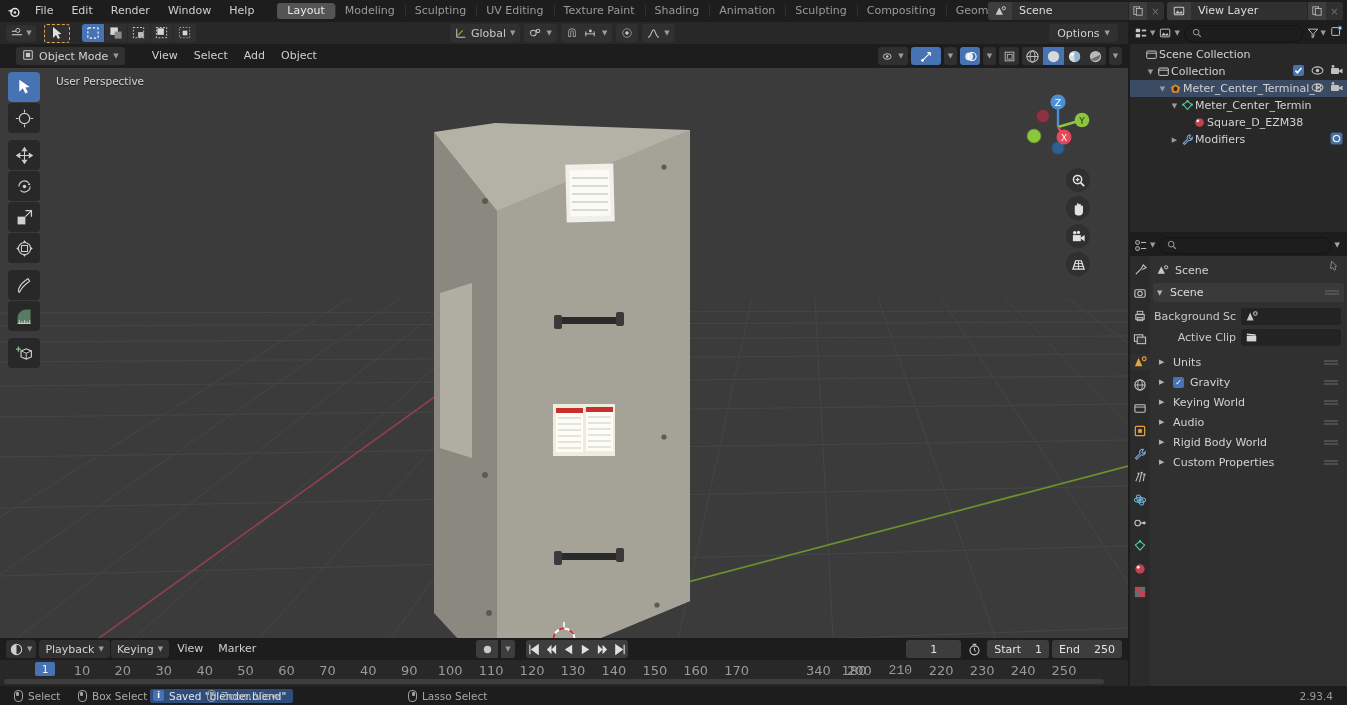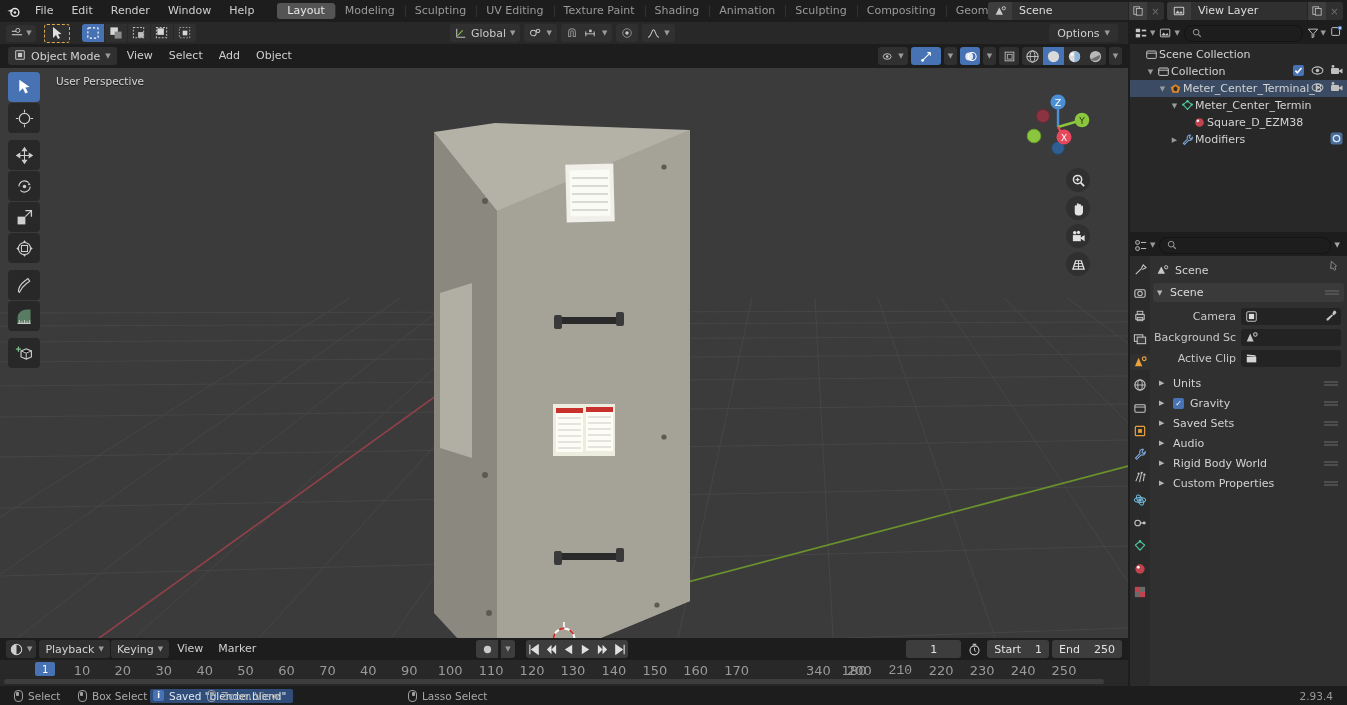--- a/index.html
+++ b/index.html
@@ -55,21 +55,21 @@
   .sm.on{background:#4772b3;}
   .sm:first-child{border-radius:3px 0 0 3px;}
   .sm:last-child{border-radius:0 3px 3px 0;}
   .ts-center{position:absolute;left:450px;top:2px;display:flex;align-items:center;gap:4px;}
   .pill{height:18px;background:#303030;border-radius:3px;display:flex;align-items:center;padding:0 5px;gap:4px;color:#c8c8c8;font-size:11px;}
   .options-btn{position:absolute;right:10px;top:2px;height:18px;background:#303030;border-radius:3px;display:flex;align-items:center;padding:0 8px;gap:5px;color:#cfcfcf;font-size:11px;}
 
   
   .vpheader{
     position:absolute;left:0;top:44px;width:1128px;height:24px;background:#1d1d1d;
-    display:flex;align-items:center;padding-left:8px;gap:2px;
+    display:flex;align-items:center;padding-left:16px;gap:19px;
   }
   .mode-btn{height:18px;background:#303030;border-radius:3px;display:flex;align-items:center;padding:0 6px;gap:5px;color:#d2d2d2;font-size:11px;}
   .vp-menu{padding:0 8px;height:18px;line-height:18px;font-size:11px;color:#cfcfcf;border-radius:3px;}
   .vp-right{position:absolute;right:6px;top:3px;display:flex;align-items:center;gap:3px;}
   .icbtn{height:18px;min-width:20px;background:#303030;border-radius:3px;display:flex;align-items:center;justify-content:center;color:#c5c5c5;padding:0 3px;}
   .icbtn.on{background:#4772b3;color:#fff;}
   .shade-group{display:flex;background:#303030;border-radius:3px;overflow:hidden;}
   .shade{width:21px;height:18px;display:flex;align-items:center;justify-content:center;}
   .shade.on{background:#4772b3;}
 
@@ -877,35 +877,20 @@
       <div class="panel-head">
         <span class="tri">▼</span>
         <span>Scene</span>
         <svg class="grip" viewBox="0 0 14 5">
             <path d="M0 1 H14 M0 4 H14" stroke="#6a6a6a" stroke-width="1"></path>
           </svg>
       </div>
 
       <div id="scene-fields" style="padding-top:4px;">
           <div class="prow">
-            <div class="plabel">Camera</div>
-            <div class="pfield">
-              <span style="display: flex; align-items: center;">
-                <svg width="13" height="13" viewBox="0 0 15 15">
-                  <rect x="2" y="2" width="11" height="11" rx="1.5" fill="none" stroke="#c5c5c5" stroke-width="1.1"></rect>
-                  <rect x="4.5" y="4.5" width="6" height="6" fill="#dcdcdc"></rect>
-                </svg>
-              </span>
-              <span></span>
-              <span class="eyed"><svg width="12" height="12" viewBox="0 0 15 15">
-                  <path d="M10.5 1.5 a2 2 0 0 1 3 3 L11 7 L9 5 Z M8.5 5.5 L10 7 L4 13 H2 V11 Z" fill="#c5c5c5"></path>
-                </svg></span>
-            </div>
-          </div>
-          <div class="prow">
             <div class="plabel">Background Sce...</div>
             <div class="pfield">
               <span style="display: flex; align-items: center;">
                 <svg width="13" height="13" viewBox="0 0 15 15">
                   <path d="M2 12 L6 3 L10 12 Z" fill="#c5c5c5"></path>
                   <circle cx="12" cy="4" r="2" fill="none" stroke="#c5c5c5" stroke-width="1.2"></circle>
                 </svg>
               </span>
               <span></span>
             </div>
@@ -935,21 +920,21 @@
           <div class="closed-panel">
             <span class="tri">▶</span>
             <span class="chk">✓</span>
             <span>Gravity</span>
             <svg width="14" height="5" viewBox="0 0 14 5" class="grip">
               <path d="M0 1 H14 M0 4 H14" stroke="#6a6a6a" stroke-width="1"></path>
             </svg>
           </div>
           <div class="closed-panel">
             <span class="tri">▶</span>
-            <span>Saved Sets</span>
+            <span>Keying World</span>
             <svg width="14" height="5" viewBox="0 0 14 5" class="grip">
               <path d="M0 1 H14 M0 4 H14" stroke="#6a6a6a" stroke-width="1"></path>
             </svg>
           </div>
           <div class="closed-panel">
             <span class="tri">▶</span>
             <span>Audio</span>
             <svg width="14" height="5" viewBox="0 0 14 5" class="grip">
               <path d="M0 1 H14 M0 4 H14" stroke="#6a6a6a" stroke-width="1"></path>
             </svg>

